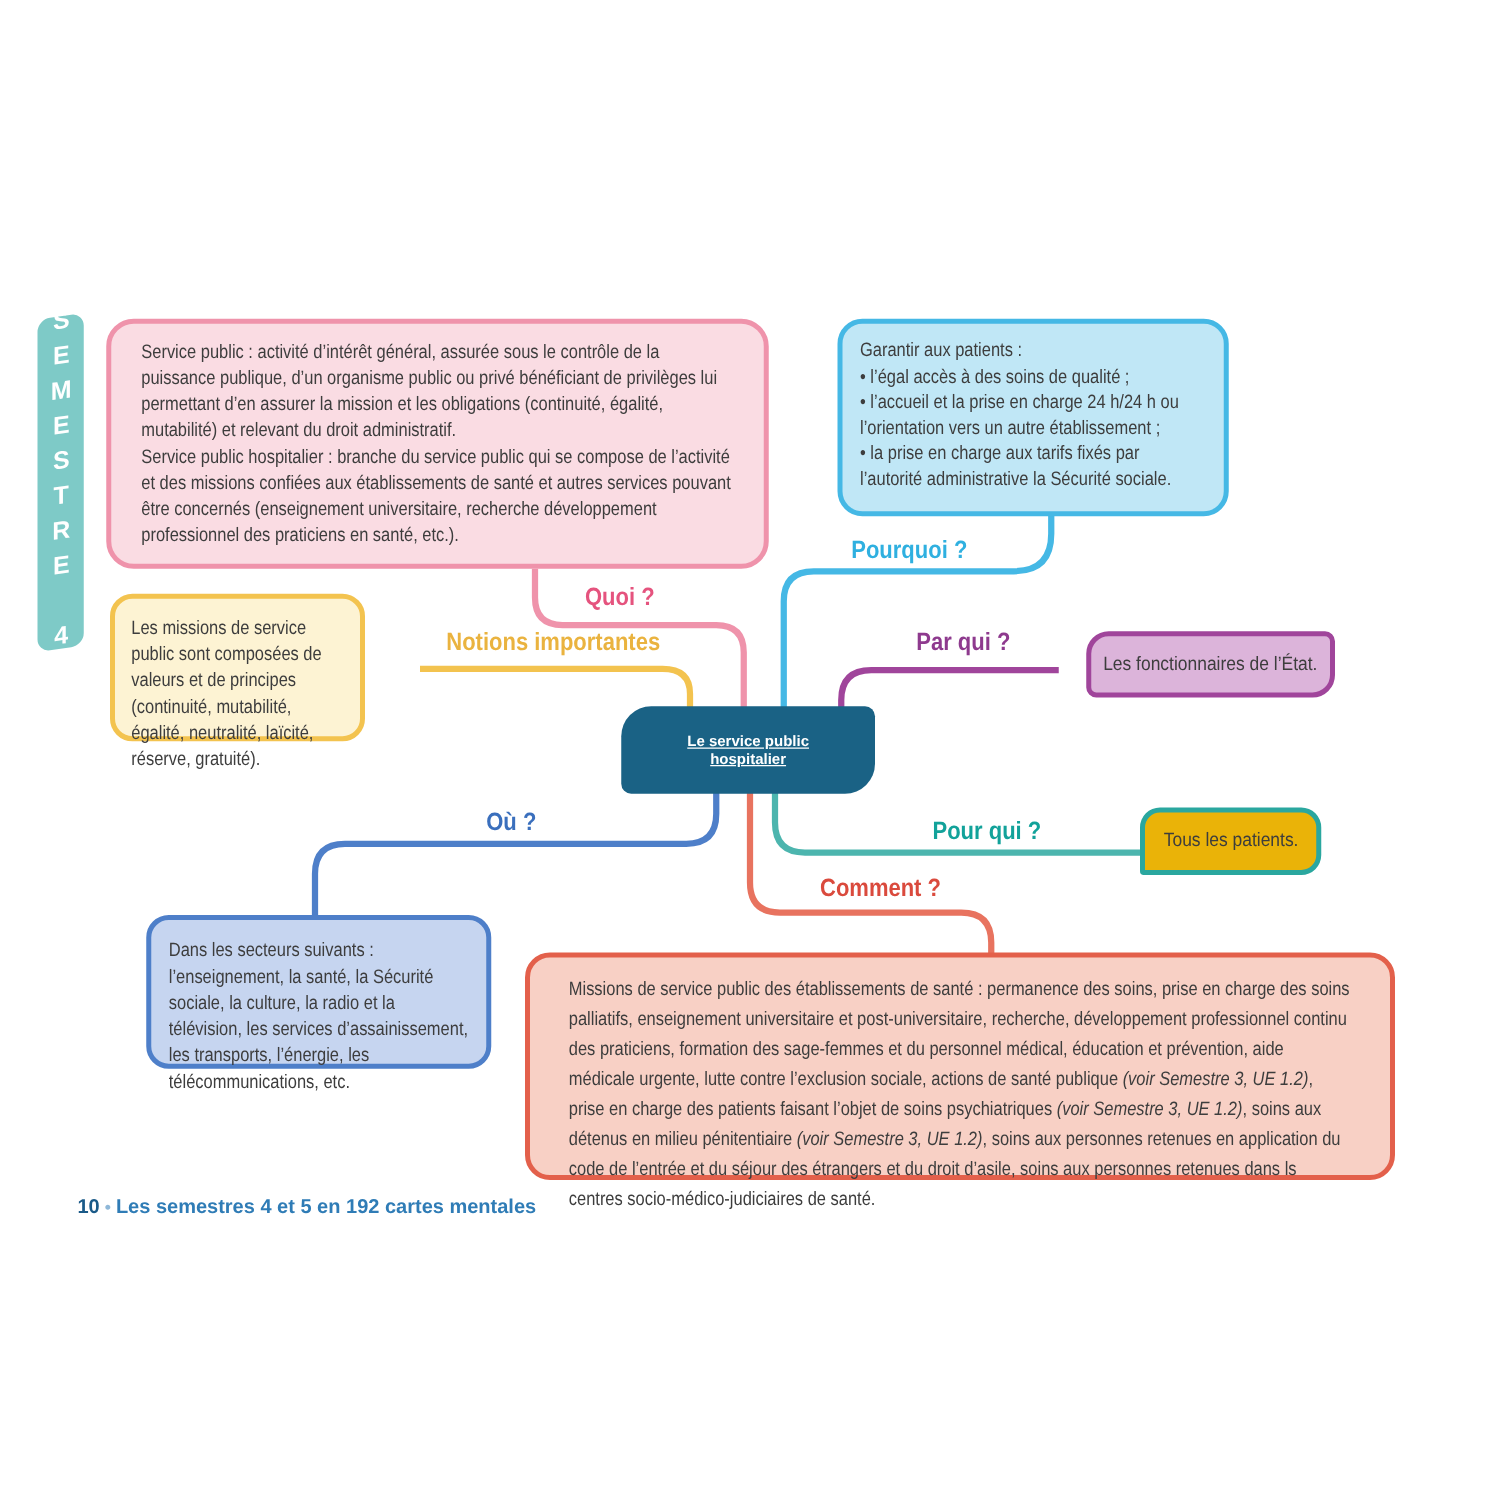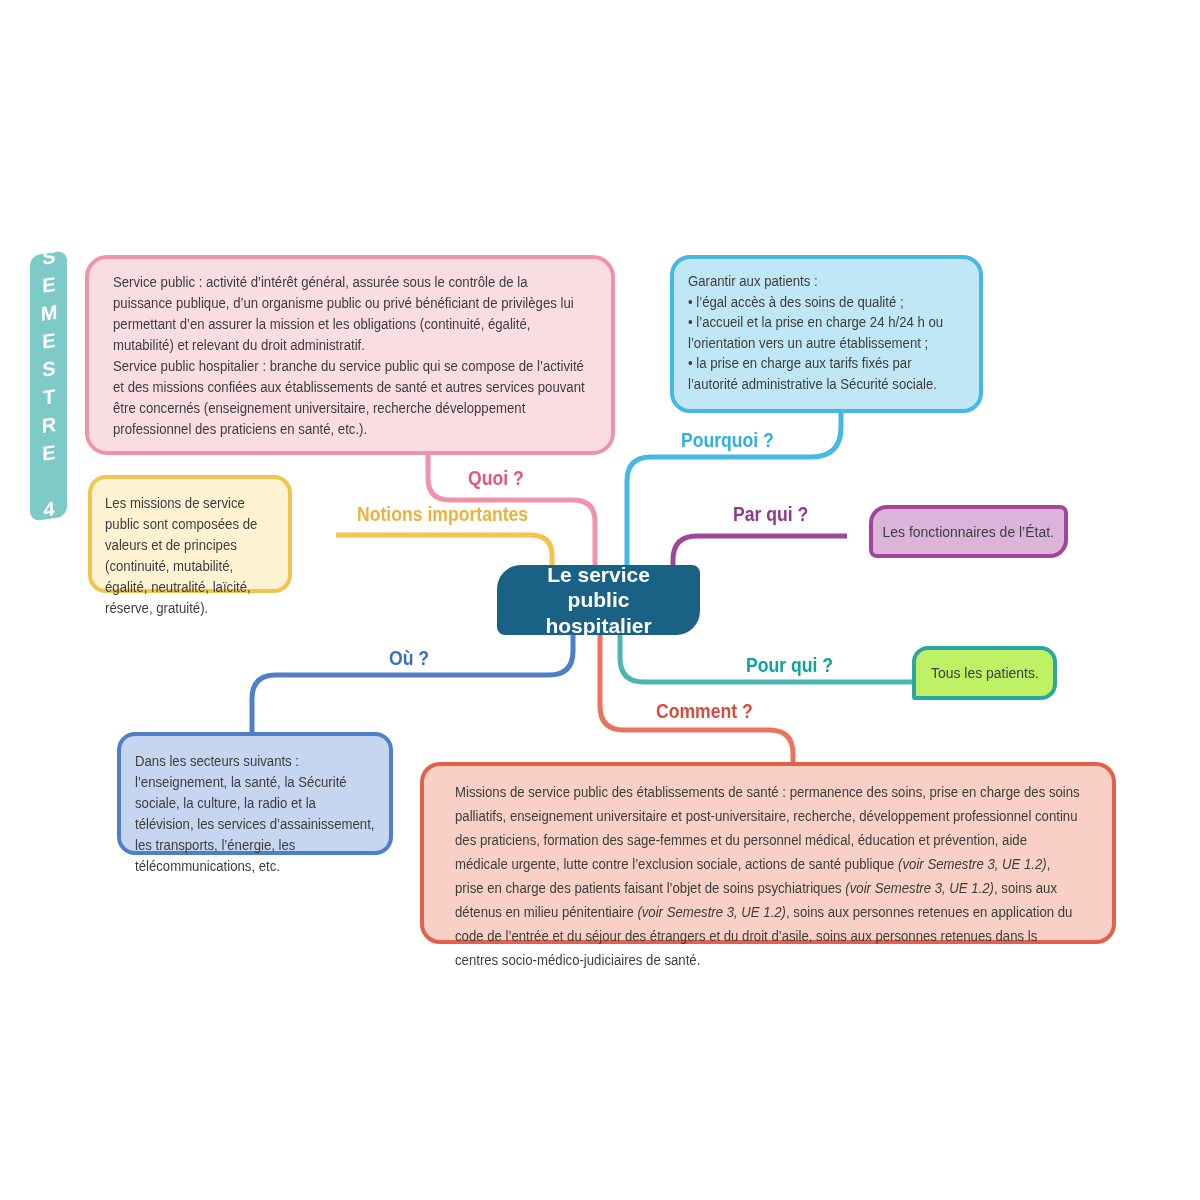--- a/index.html
+++ b/index.html
@@ -26,33 +26,34 @@
   .box { position:absolute; border:4px solid; }
   .box-text {
     font-size:15.5px; line-height:21px; color:#3d3d3d;
     transform:scaleX(.85); transform-origin:0 0; width:117.5%;
   }
   .box-definition { left:85px;  top:255px; width:530px; height:200px; background:#fadce3; border-color:#ef93ab; border-radius:22px; padding:12px 24px; }
   .box-garantir   { left:670px; top:255px; width:313px; height:158px; background:#c0e7f6; border-color:#45b8e5; border-radius:20px; padding:12px 14px; }
   .box-garantir .box-text { line-height:20.5px; }
   .box-notions    { left:88px;  top:475px; width:204px; height:118px; background:#fdf3d3; border-color:#f3c34f; border-radius:18px; padding:13px 13px; }
   .box-parqui     { left:845px; top:505px; width:199px; height:53px;  background:#dcb4da; border-color:#a0459b; border-radius:18px 8px 18px 8px; display:flex; align-items:center; justify-content:center;margin-left:24px; }
-  .box-pourqui    { left:912px; top:646px; width:145px; height:54px;  background:#bef264; border-color:#2aa79f; border-radius:16px 16px 16px 3px; display:flex; align-items:center; justify-content:center; }
+  .box-pourqui    { left:912px; top:646px; width:145px; height:54px;  background:#eab308; border-color:#2aa79f; border-radius:16px 16px 16px 3px; display:flex; align-items:center; justify-content:center; }
   .box-ou         { left:117px; top:732px; width:276px; height:123px; background:#c6d5f0; border-color:#4e7fc9; border-radius:18px; padding:14px 14px; }
   .box-comment    { left:420px; top:762px; width:696px; height:182px; background:#f8d0c5; border-color:#e3604b; border-radius:20px; padding:14px 31px; }
   .box-comment .box-text { line-height:24px; }
   .small-center { font-size:15.5px; color:#3d3d3d; text-align:center; transform:scaleX(.9); white-space:nowrap; }
 
   
   .center-node {
     position:absolute; left:497px; top:565px; width:203px; height:70px;
     background:#1a6285; border-radius:24px 8px 24px 8px;
-    color:#ffffff; font-weight:bold; font-size:21px; line-height:1.2;
+    color:#ffffff; font-weight:bold; font-size:12px; line-height:1.2;
     display:flex; align-items:center; justify-content:center; text-align:center;
     padding:0 26px;
+    text-decoration:underline;
   }
 
   
   .lbl {
     position:absolute; font-weight:bold; font-size:20px; white-space:nowrap;
     transform:scaleX(.88); transform-origin:0 0;
   }
   .lbl-quoi     { left:468px; top:467px; color:#e5537e; }
   .lbl-pourquoi { left:681px; top:429px; color:#2fb0e0; }
   .lbl-notions  { left:357px; top:503px; color:#eab33f; }
@@ -129,14 +130,17 @@
   </div>
 
   <div class="lbl lbl-quoi">Quoi ?</div>
   <div class="lbl lbl-pourquoi">Pourquoi ?</div>
   <div class="lbl lbl-notions">Notions importantes</div>
   <div class="lbl lbl-parqui">Par qui ?</div>
   <div class="lbl lbl-ou">Où ?</div>
   <div class="lbl lbl-pourqui">Pour qui ?</div>
   <div class="lbl lbl-comment">Comment ?</div>
 
+  <div class="footer">
+    <span class="pagenum">10</span><span class="sep">•</span><span class="booktitle">Les semestres 4 et 5 en 192 cartes mentales</span>
+  </div>
 
 </div>
 
 </body></html>

